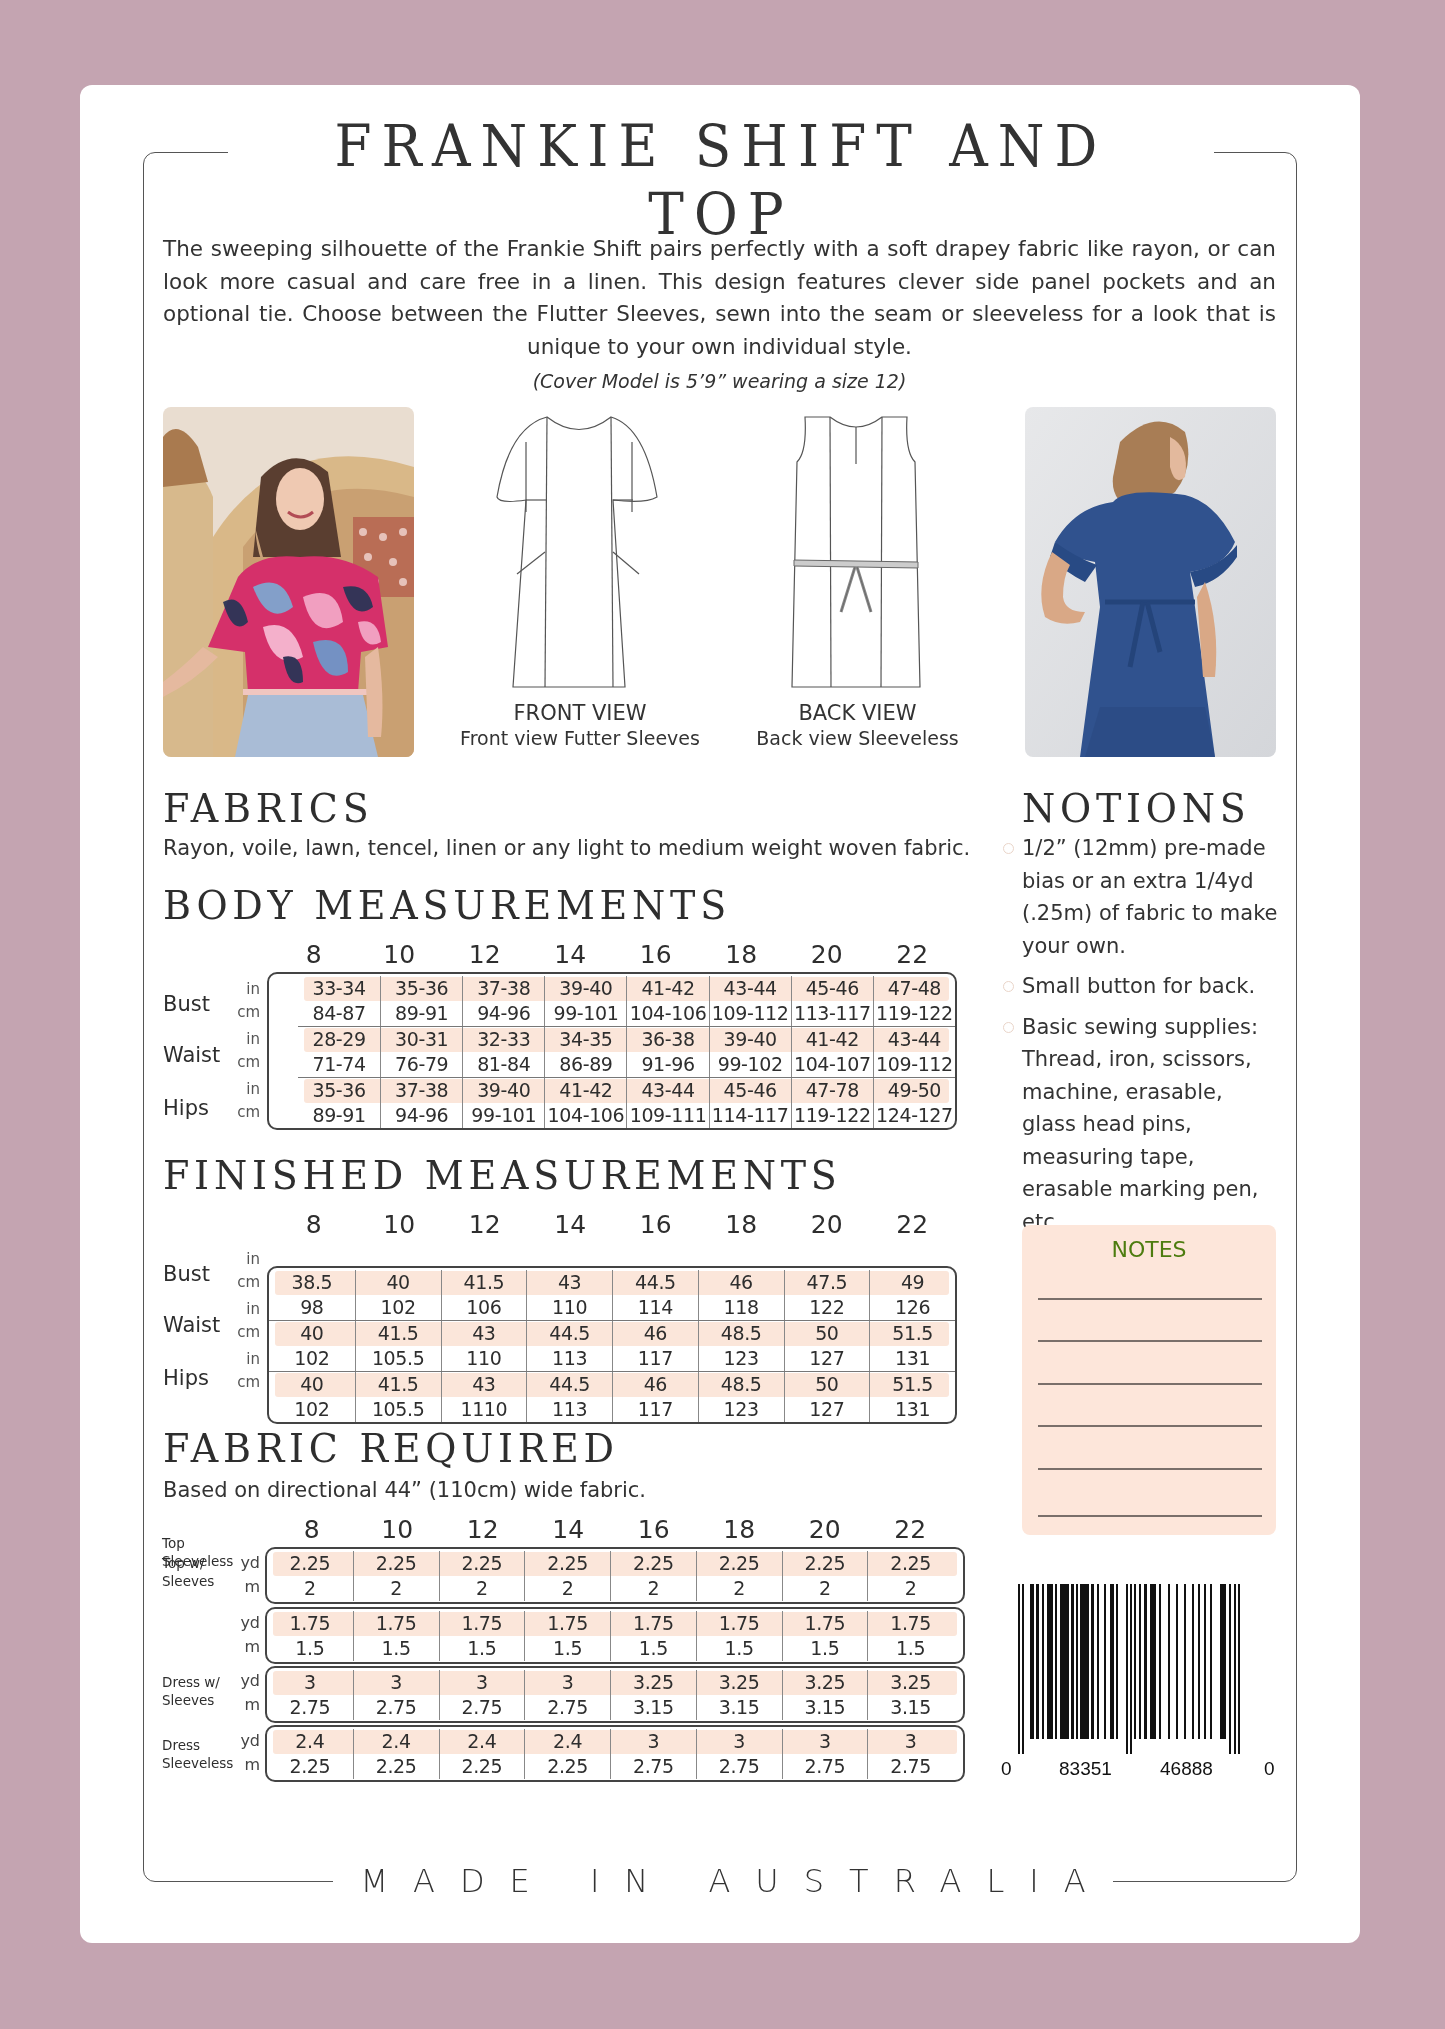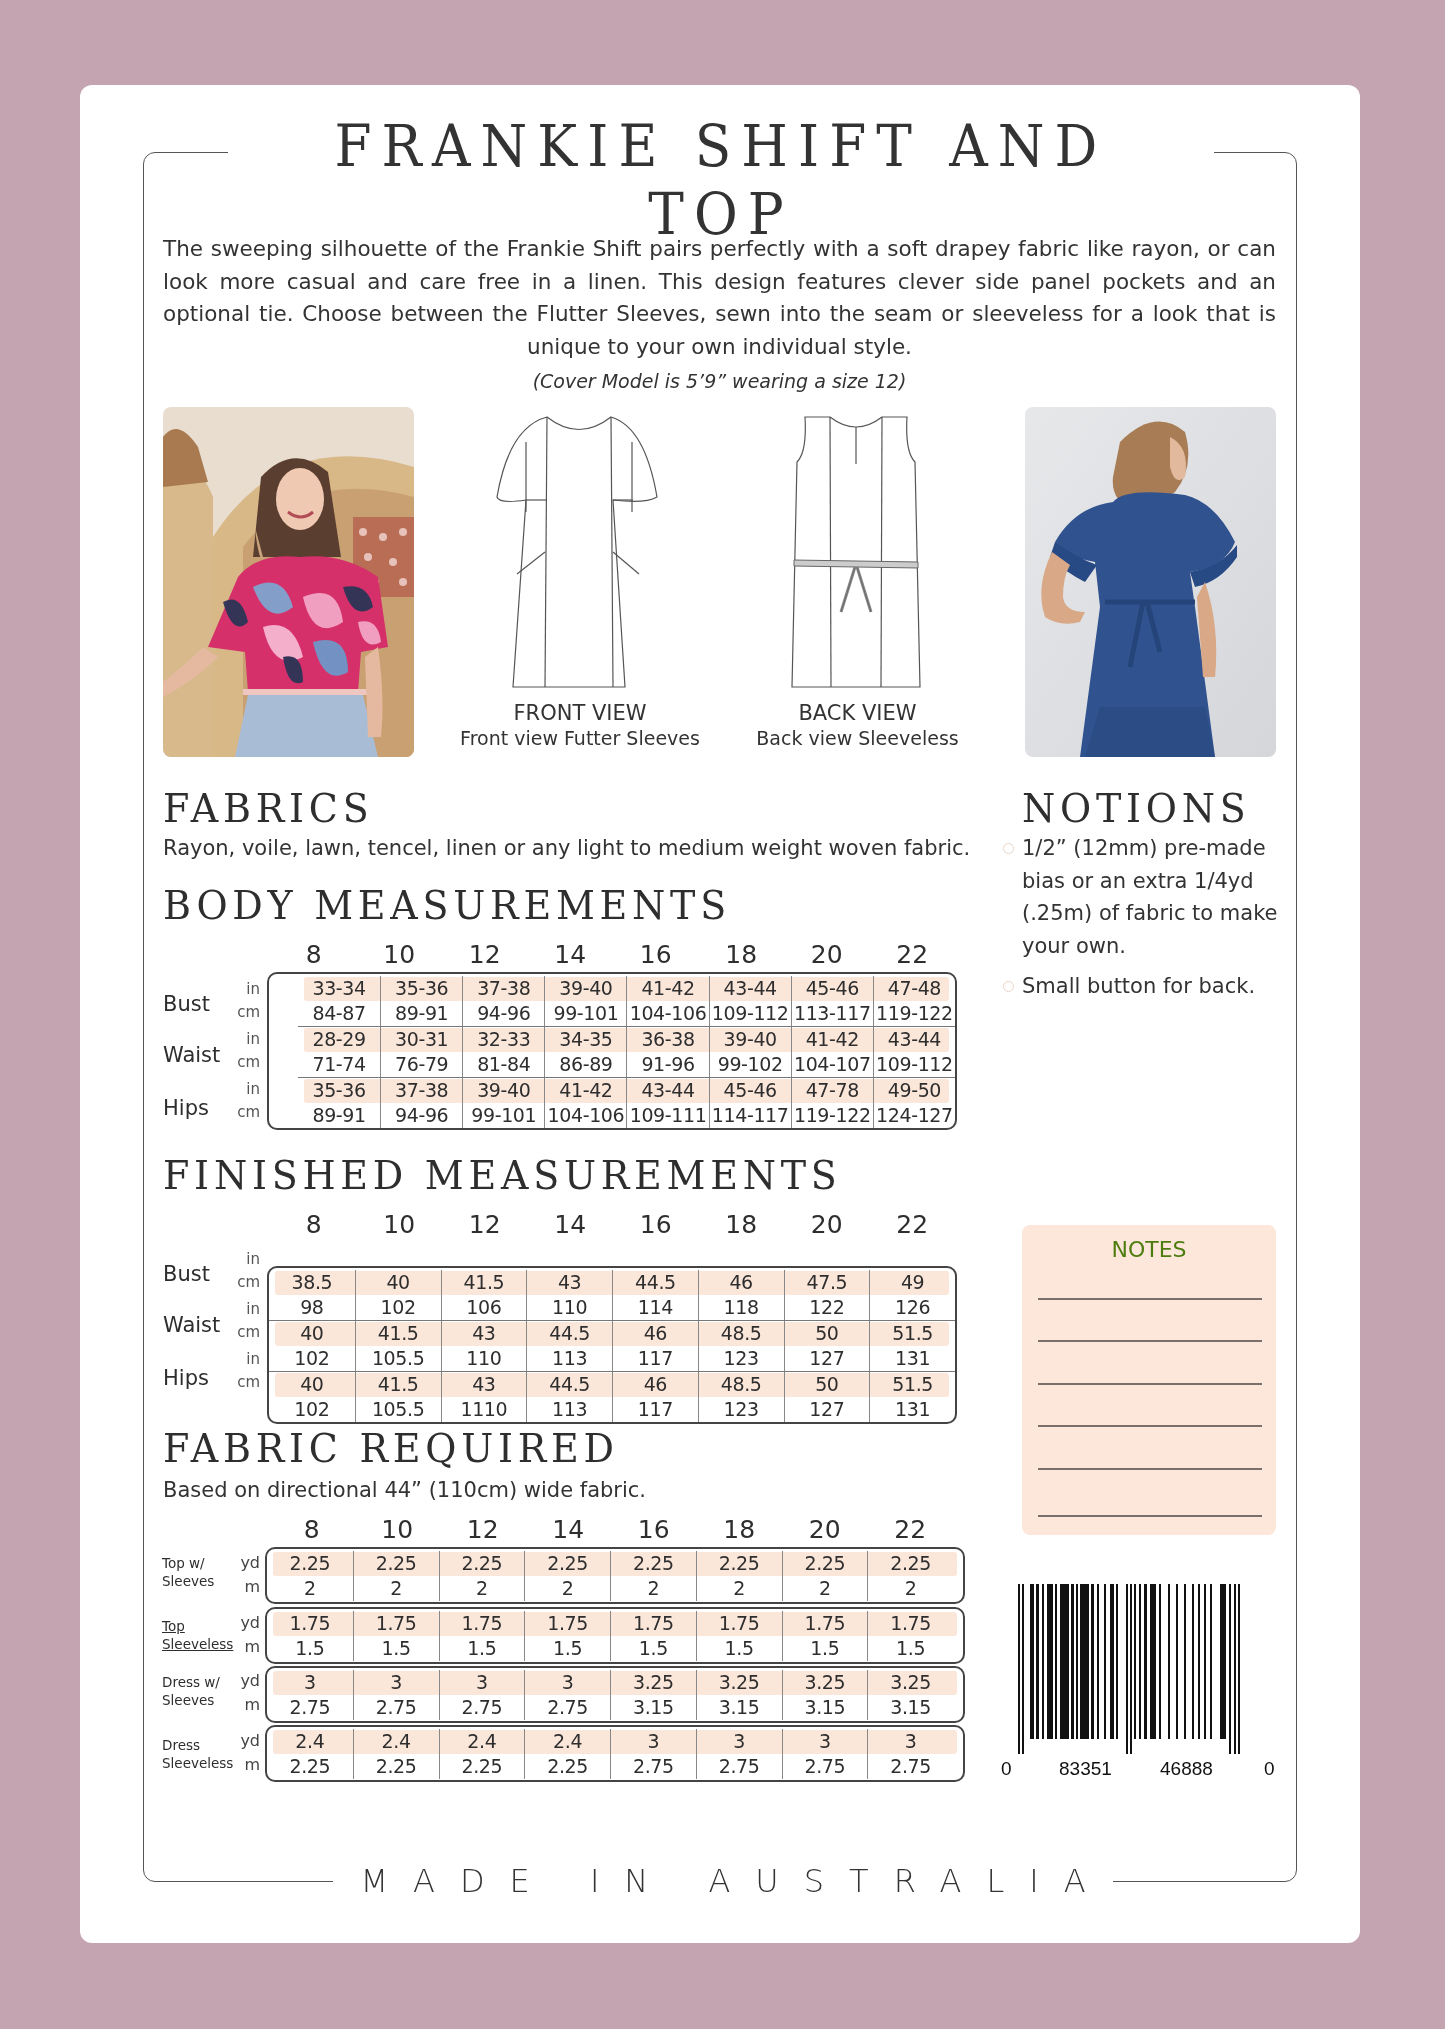--- a/index.html
+++ b/index.html
@@ -445,21 +445,21 @@
   <span>16</span>
   <span>18</span>
   <span>20</span>
   <span>22</span>
 </div>
 
 <div class="flabel" style="left:162px; top:1554px;">
   <span>Top w/</span><br>
   <span>Sleeves</span>
 </div>
-<div class="flabel" style="left:162px; top:1617px;text-decoration:underline;">
+<div class="flabel" style="left:162px; top:1534px;">
   <span>Top</span><br>
   <span>Sleeveless</span>
 </div>
 <div class="flabel" style="left:162px; top:1673px;">
   <span>Dress w/</span><br>
   <span>Sleeves</span>
 </div>
 <div class="flabel" style="left:162px; top:1736px;">
   <span>Dress</span><br>
   <span>Sleeveless</span>
@@ -568,20 +568,24 @@
 
 <h2 class="heading" style="left:1022px; top:785px;">NOTIONS</h2>
 <ul class="notions-list">
   <li>
     <span class="bullet"></span>
     <span>1/2” (12mm) pre-made bias or an extra 1/4yd (.25m) of fabric to make your own.</span>
   </li>
   <li>
     <span class="bullet"></span>
     <span>Small button for back.</span>
+  </li>
+  <li>
+    <span class="bullet"></span>
+    <span>Basic sewing supplies: Thread, iron, scissors, machine, erasable, glass head pins, measuring tape, erasable marking pen, etc.</span>
   </li>
 </ul>
 
 <div class="notes-box">
   <div class="notes-title">NOTES</div>
   <div class="notes-line" style="top:73px;"></div>
   <div class="notes-line" style="top:115px;"></div>
   <div class="notes-line" style="top:158px;"></div>
   <div class="notes-line" style="top:200px;"></div>
   <div class="notes-line" style="top:243px;"></div>

